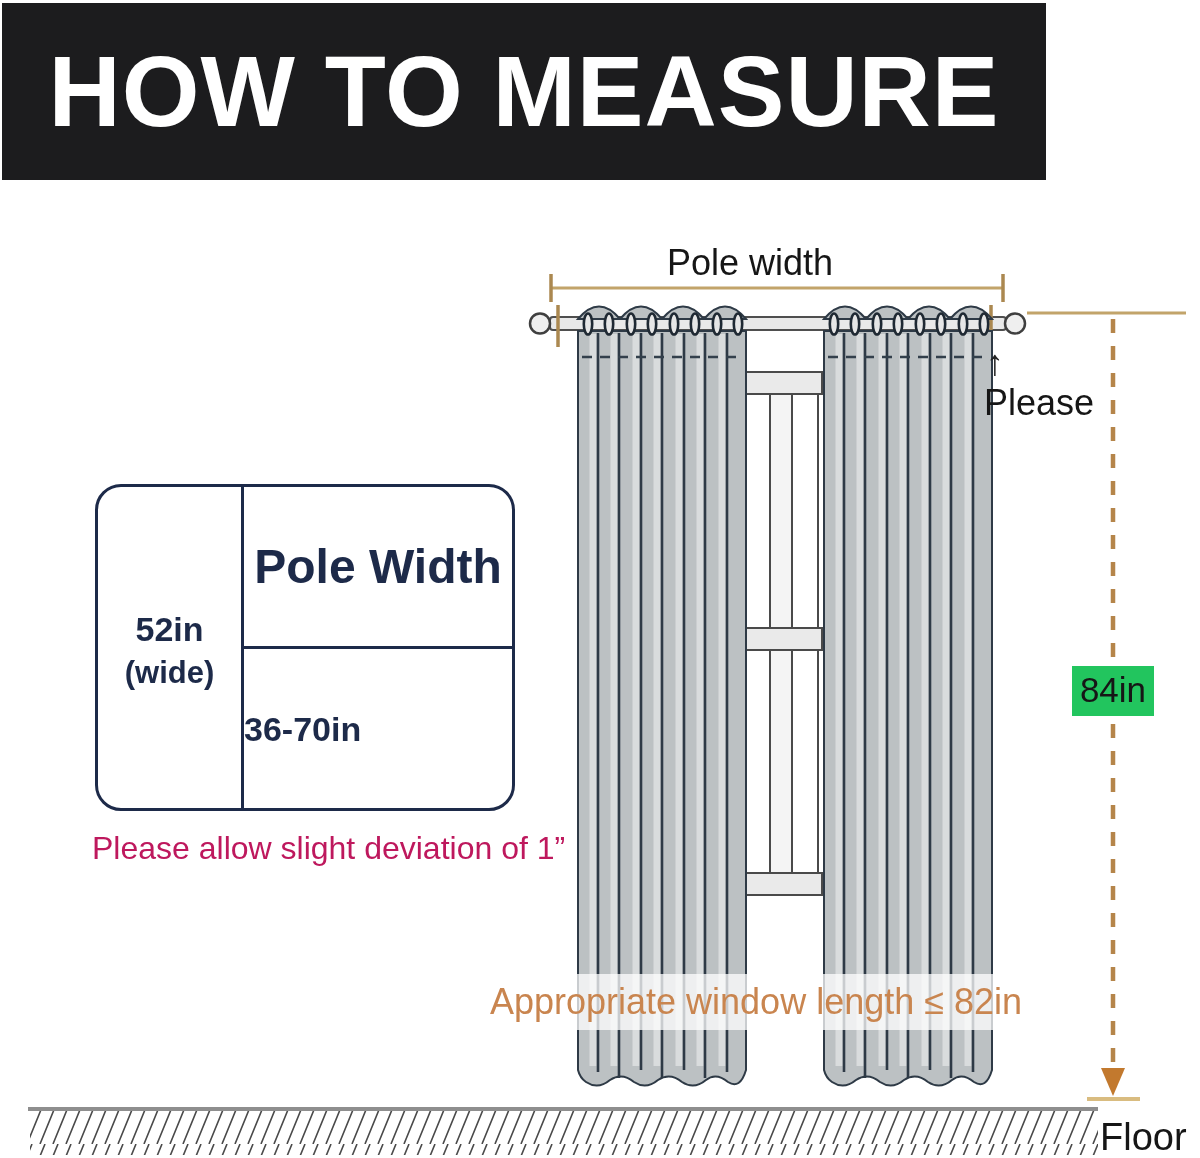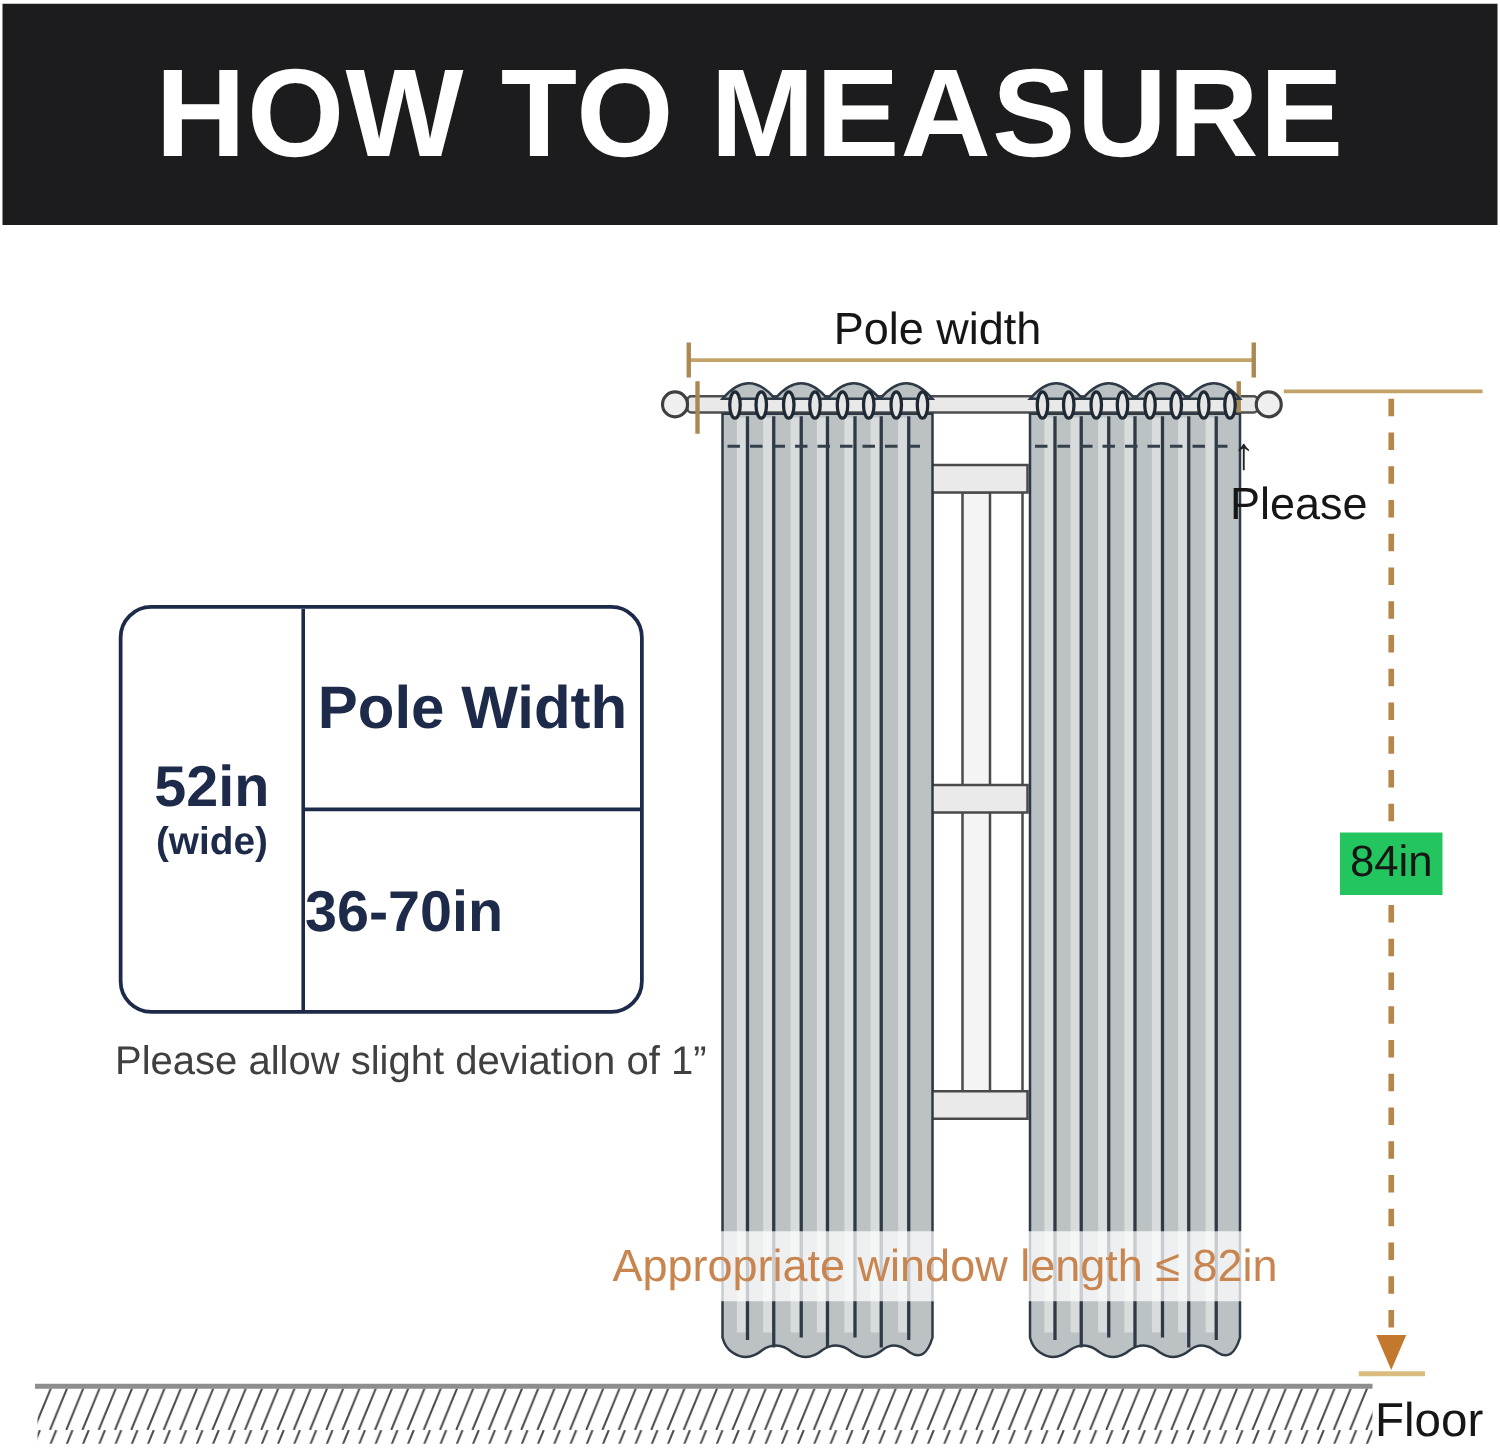--- a/index.html
+++ b/index.html
@@ -3,63 +3,63 @@
 <meta charset="utf-8">
 <style>
   html,body{margin:0;padding:0;background:#ffffff;}
   .stage{
     position:relative;width:1200px;height:1158px;overflow:hidden;
     background:#ffffff;font-family:"Liberation Sans",sans-serif;
   }
   .abs{position:absolute;}
   
   .banner{
-    left:2px;top:3px;width:1196px;height:177px;background:#1c1c1e;
+    left:2px;top:3px;width:1044px;height:177px;background:#1c1c1e;
     display:flex;align-items:center;justify-content:center;
   }
   .banner h1{
     margin:0;color:#ffffff;font-size:100px;font-weight:bold;letter-spacing:1px;white-space:nowrap;
   }
   
   svg.diagram{left:0;top:0;width:1200px;height:1158px;}
   
   .lbl{color:#161616;white-space:nowrap;}
   .pole-width-lbl{left:640px;top:242px;width:220px;text-align:center;font-size:36px;}
   .bracket-arrow{left:986px;top:342px;font-size:36px;font-weight:bold;color:#222;}
   .bracket-lbl{left:984px;top:382px;font-size:36px;}
   .h84-lbl{left:1072px;top:666px;width:82px;text-align:center;font-size:35px;background:#22c55e;padding:4px 0 6px 0;}
   .floor-lbl{left:1100px;top:1116px;font-size:38px;}
   .band{
     left:496px;top:974px;width:520px;height:56px;
     background:rgba(255,255,255,0.74);
-    display:flex;align-items:center;justify-content:center;margin-top:11px;
+    display:flex;align-items:center;justify-content:center;
   }
   .band span{color:#c9854f;font-size:36px;white-space:nowrap;}
   
   .size-table{
     left:95px;top:484px;width:414px;height:321px;
     border:3px solid #1d2a49;border-radius:26px;background:#fff;
     display:flex;color:#1d2a49;font-weight:bold;
   }
   .size-table .col-left{
     width:143px;border-right:3px solid #1d2a49;
     display:flex;flex-direction:column;align-items:center;justify-content:center;
     border-top-left-radius:23px;border-bottom-left-radius:23px;
   }
   .size-table .col-right{flex:1;display:flex;flex-direction:column;}
   .size-table .cell-top{
     height:159px;border-bottom:3px solid #1d2a49;
     display:flex;flex-direction:column;align-items:center;justify-content:center;
   }
   .size-table .cell-bottom{flex:1;display:flex;align-items:center;justify-content:flex-start;}
-  .t-big{font-size:46px;line-height:50px;}
+  .t-big{font-size:34px;line-height:50px;}
   .t-med{font-size:48px;line-height:52px;}
   .t-small{font-size:31px;line-height:38px;}
   
-  .note{left:92px;top:826px;font-size:32px;line-height:45px;color:#404040;}
+  .note{left:92px;top:826px;font-size:32px;line-height:45px;color:#be185d;}
 </style>
 </head>
 <body>
 
 <div class="stage">
 
   <div class="abs banner">
     <h1>HOW TO MEASURE</h1>
   </div>
 

